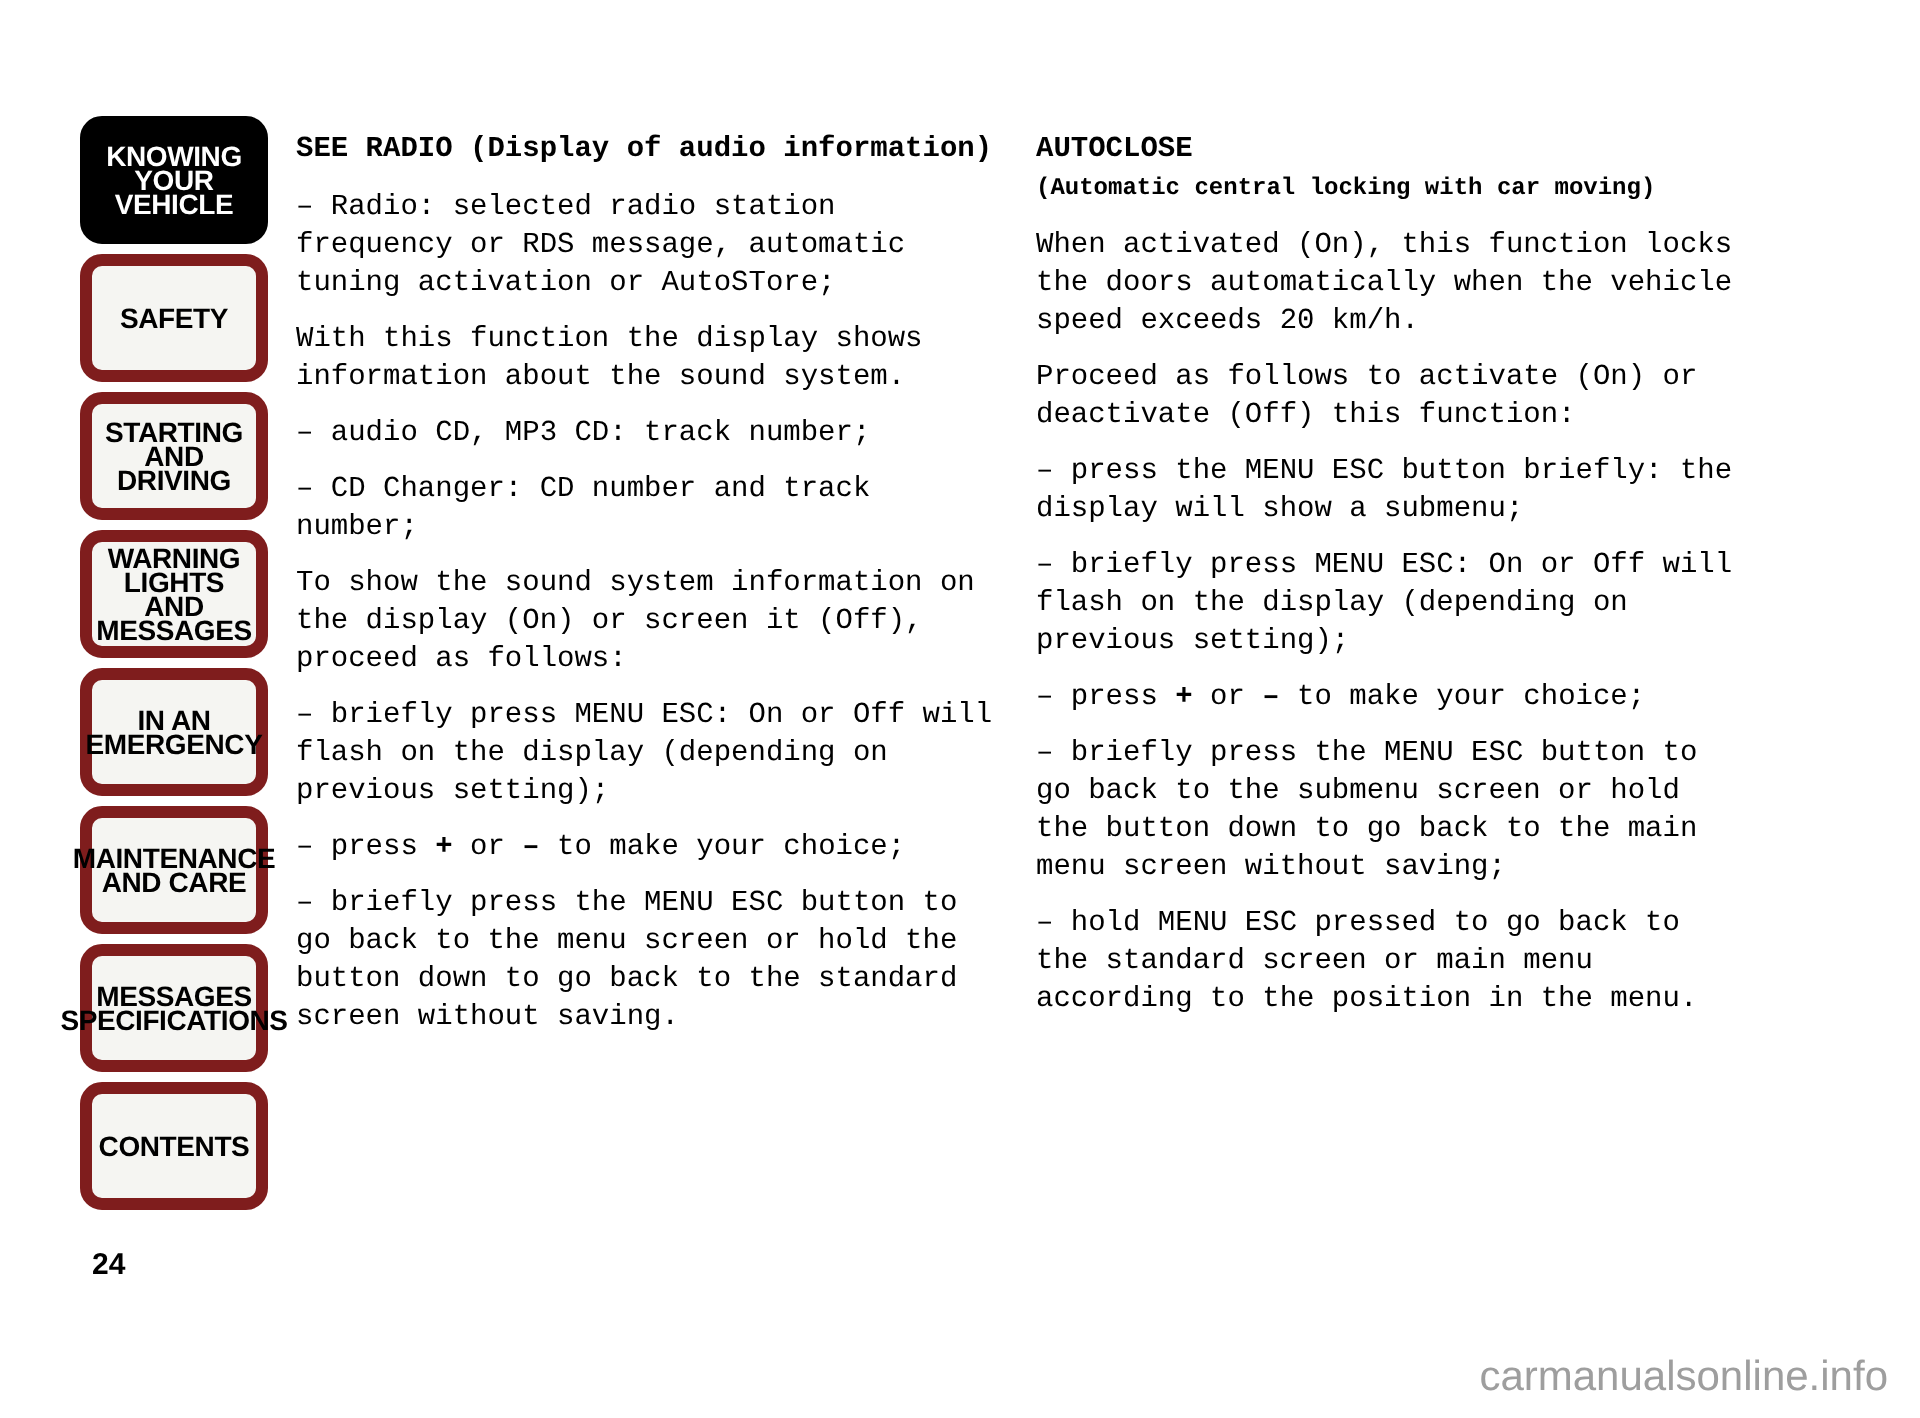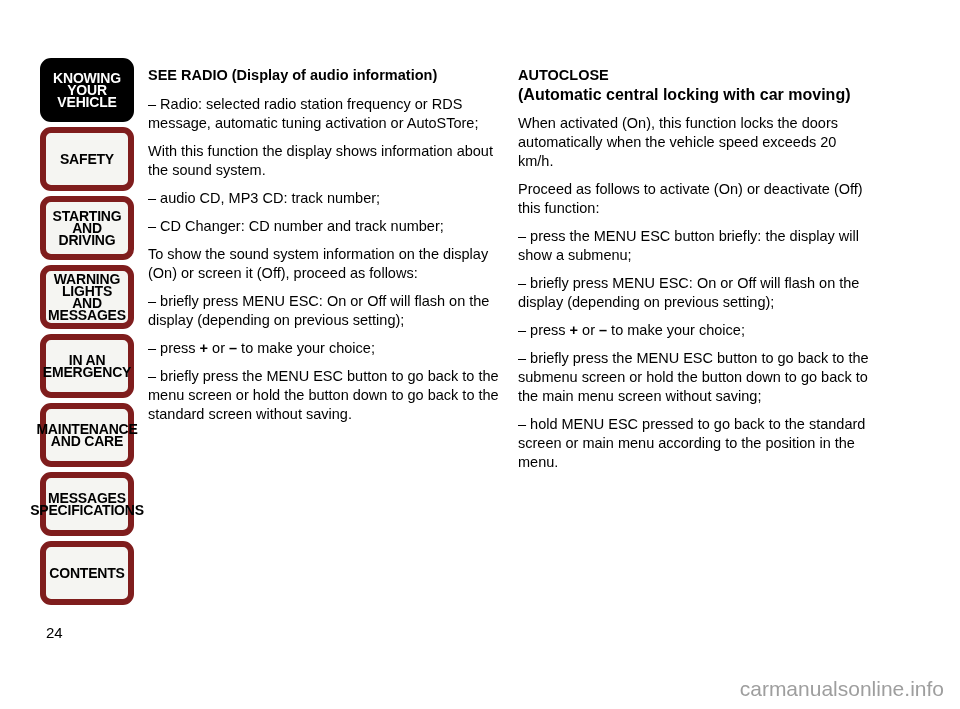--- a/index.html
+++ b/index.html
@@ -44,42 +44,43 @@
     background: #000000;
     border-color: #000000;
     color: #ffffff;
   }
 
   .page-number {
     position: absolute;
     left: 46px;
     top: 624px;
     font-size: 15px;
-    font-weight: normal;
+    font-weight: bold;
   }
 
   
   .col {
     position: absolute;
     top: 66px;
     width: 354px;
     font-size: 14.5px;
     line-height: 19px;
+    font-family: Liberation Mono, monospace;
   }
   .col-left  { left: 148px; }
   .col-right { left: 518px; }
 
   .col .heading {
     font-size: 14.5px;
     line-height: 19px;
     font-weight: bold;
     margin: 0;
   }
   .col .subheading {
-    font-size: 16px;
+    font-size: 12px;
     line-height: 19px;
     font-weight: bold;
     margin: 0 0 10px 0;
   }
   .col-left .heading { margin-bottom: 10px; }
 
   .col p {
     margin: 0 0 9px 0;
   }
   .col p b { font-weight: bold; }

